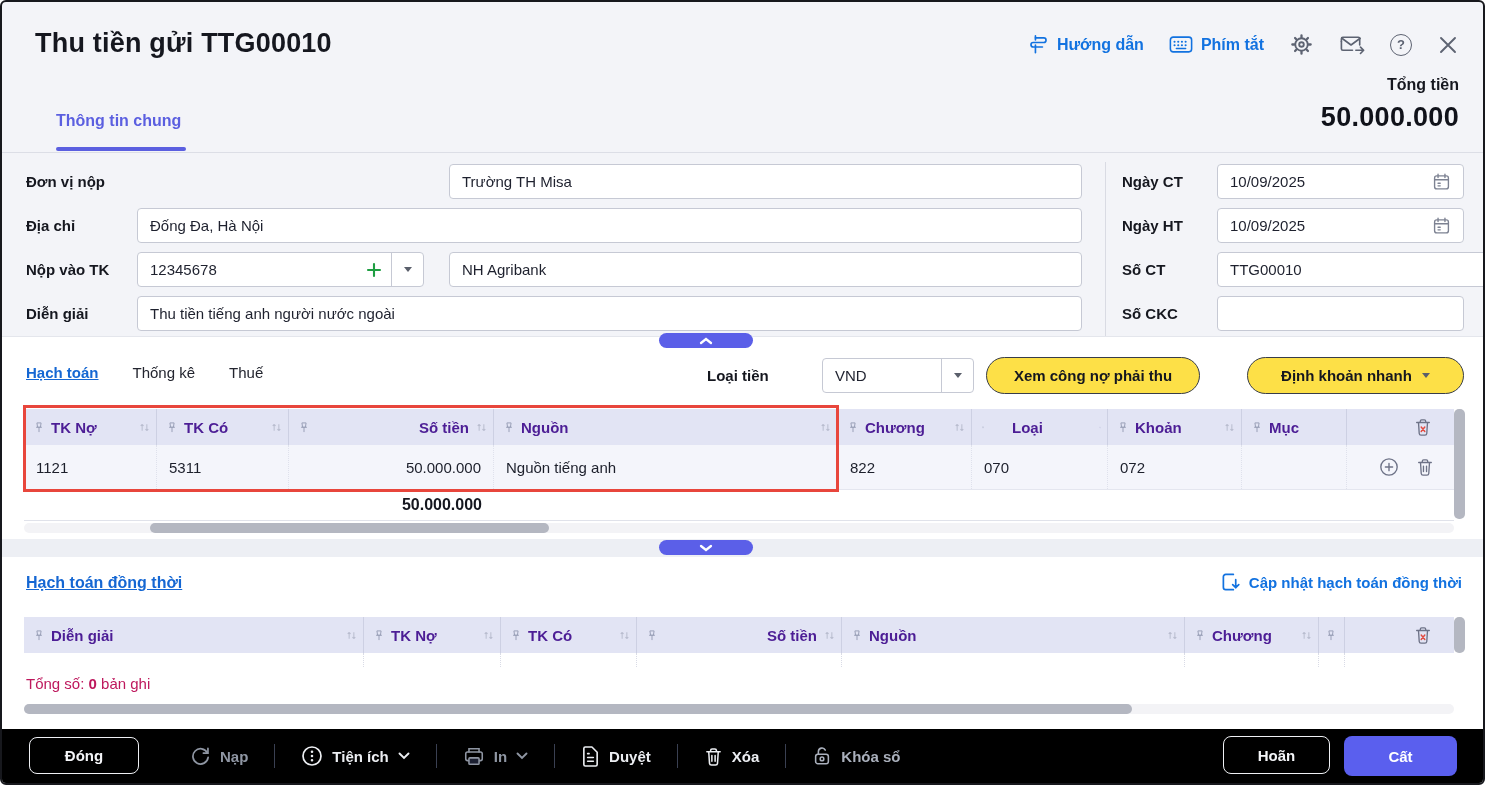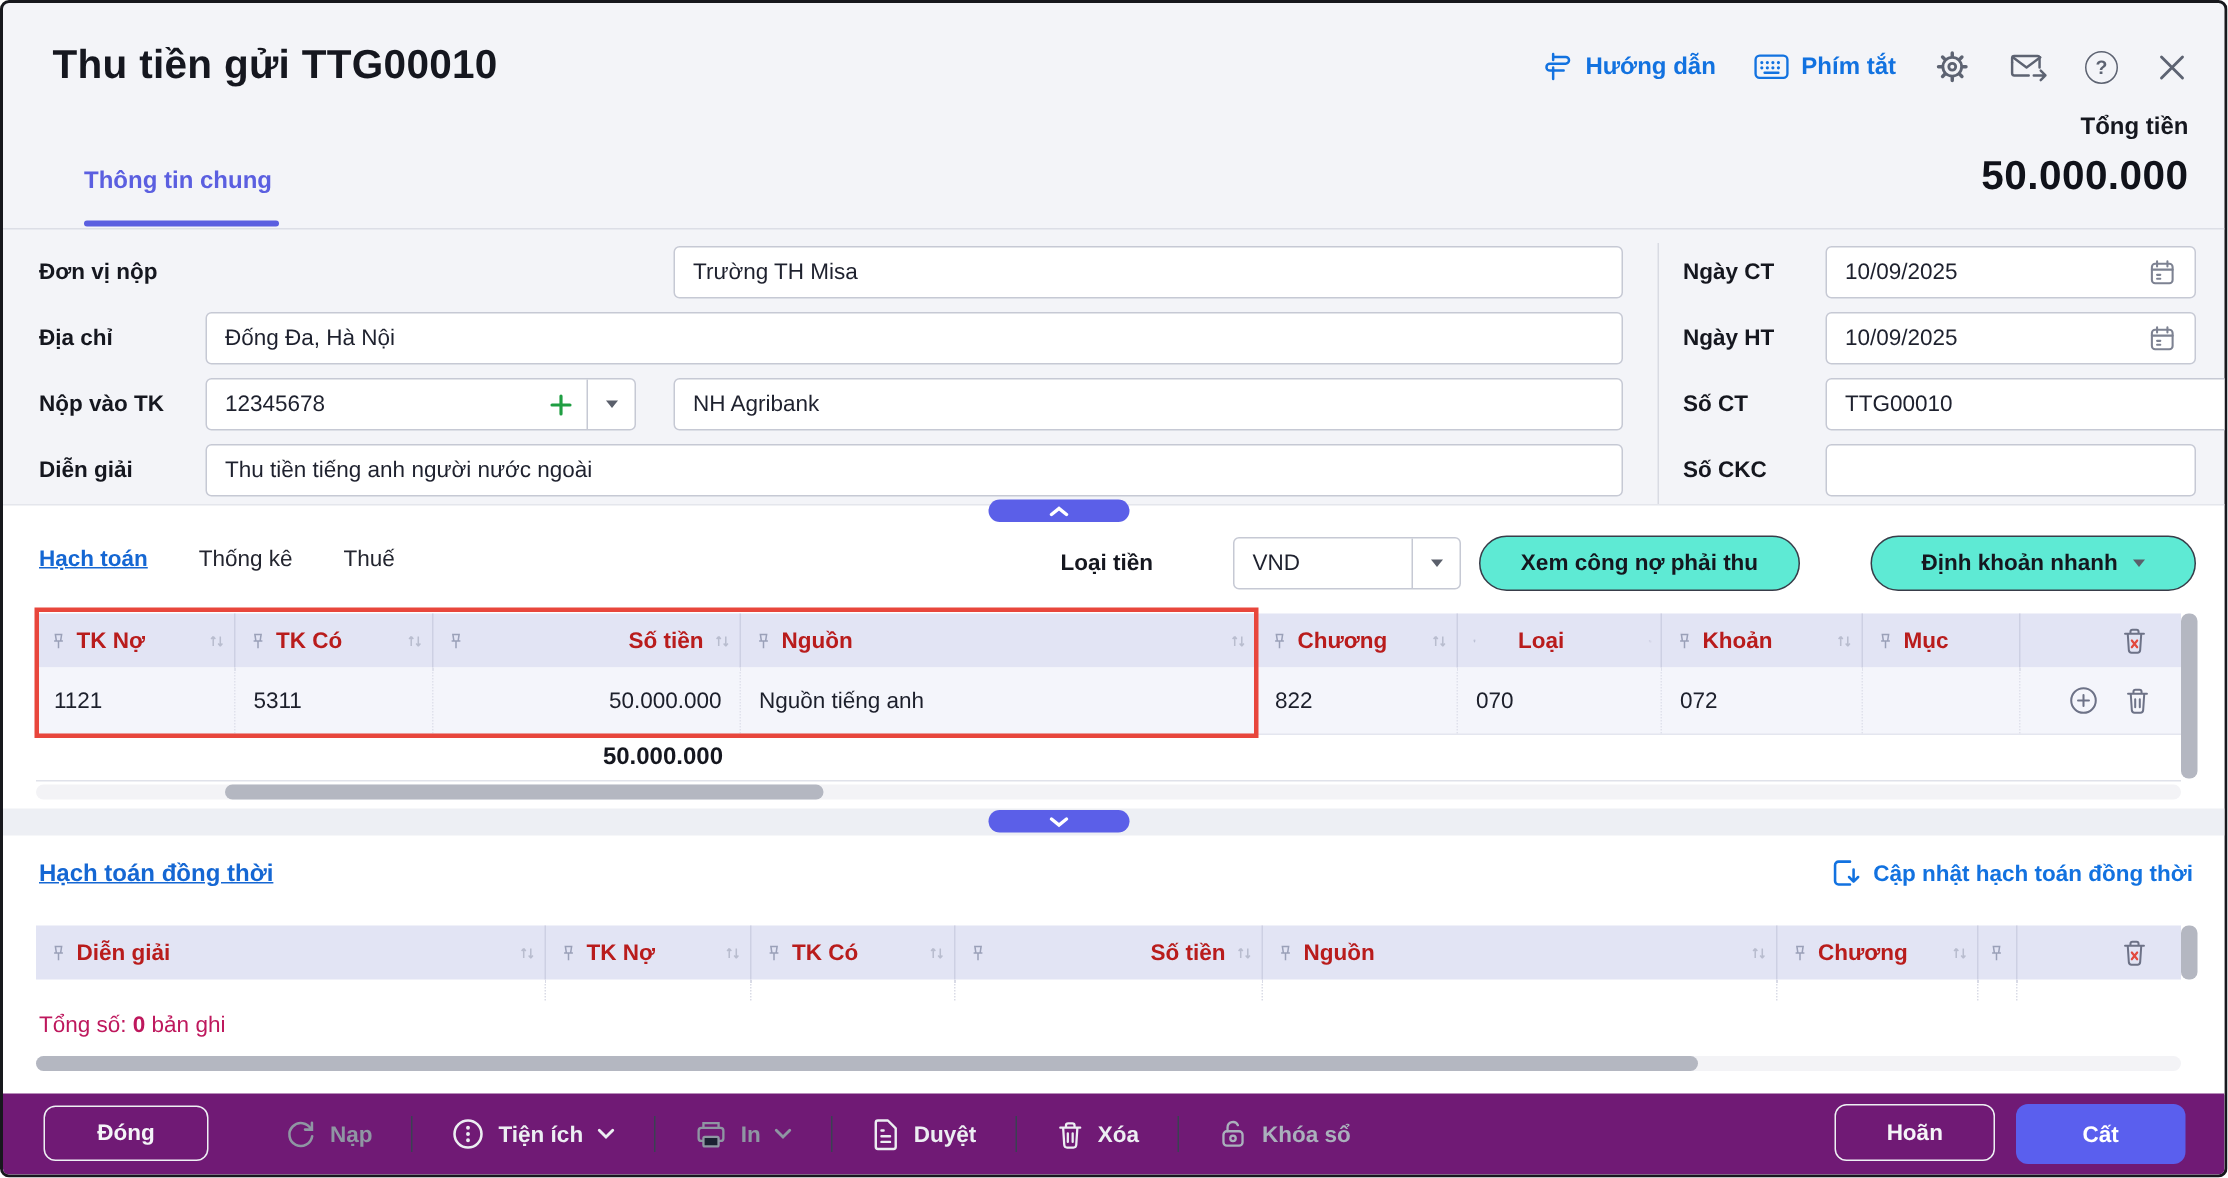--- a/index.html
+++ b/index.html
@@ -21,36 +21,36 @@
   .combo .val{flex:1;padding-left:12px;}
   .combo .plus{margin-right:9px;display:flex;}
   .combo .sep{width:1px;align-self:stretch;background:#c6c9d4;}
   .combo .dd{width:31px;display:flex;align-items:center;justify-content:center;cursor:pointer;}
   .tri{width:0;height:0;border-left:4.5px solid transparent;border-right:4.5px solid transparent;border-top:5.5px solid #5a5f6b;}
   .vline{width:1px;background:#d9dbe3;}
   .pill-toggle{width:94px;height:15px;border-radius:8px;background:#5b5fe8;display:flex;align-items:center;justify-content:center;cursor:pointer;}
   .white-main{background:#fff;border-top:1px solid #e4e6ec;}
   .sec-tab{font-size:15px;color:#23252f;cursor:pointer;}
   .sec-tab.active{color:#1567d3;font-weight:700;text-decoration:underline;}
-  .pill-btn{box-sizing:border-box;height:37px;border:1px solid #383d49;border-radius:19px;background:#5eead4;
+  .pill-btn{box-sizing:border-box;height:37px;border:1px solid #383d49;border-radius:19px;background:#fde047;
             display:flex;align-items:center;justify-content:center;gap:10px;font-size:15px;font-weight:700;color:#15171f;cursor:pointer;}
   .thead{display:flex;background:#e2e4f4;height:36px;}
   .th{box-sizing:border-box;display:flex;align-items:center;gap:7px;padding:0 6px 0 10px;border-right:1px solid #cdd0e3;
-      font-size:15px;font-weight:700;color:#b91c1c;}
+      font-size:15px;font-weight:700;color:#4c1d95;}
   .th .sp{flex:1;}
   .trow{display:flex;background:#f4f5fb;height:44px;border-bottom:1px solid #e4e6ef;}
   .td{box-sizing:border-box;display:flex;align-items:center;padding:0 12px;font-size:15px;color:#1c1f2b;border-right:1px dotted #dfe1ec;}
   .td.num{justify-content:flex-end;}
   .scroll-track{background:#f3f3f6;border-radius:5px;}
   .scroll-thumb{background:#b4b7c1;border-radius:5px;}
   .band{background:#edeff4;}
   .link-blue{color:#1567d3;font-size:16px;font-weight:700;text-decoration:underline;cursor:pointer;}
   .update-link{display:flex;align-items:center;gap:9px;color:#1272e0;font-size:15px;font-weight:700;cursor:pointer;}
   .totline{font-size:15px;color:#be185d;}
-  .footer{background:#701a75;}
+  .footer{background:#000000;}
   .fbtn{box-sizing:border-box;display:flex;align-items:center;justify-content:center;font-size:15px;font-weight:700;
         border-radius:8px;cursor:pointer;}
   .fbtn.outline{border:1.5px solid #eef0f4;color:#f4f5f8;background:transparent;}
   .fbtn.primary{background:#5a5fee;color:#fff;border:none;}
   .fitem{display:flex;align-items:center;gap:9px;font-size:15px;font-weight:700;cursor:pointer;white-space:nowrap;}
   .fi-gray{color:#8f96a3;}
   .fi-light{color:#eceef2;}
   .fi-mid{color:#aab0bc;}
   .fsep{width:1px;height:24px;background:#3a4052;}
   .annotation{border:3px solid #e8463c;box-sizing:border-box;pointer-events:none;}

